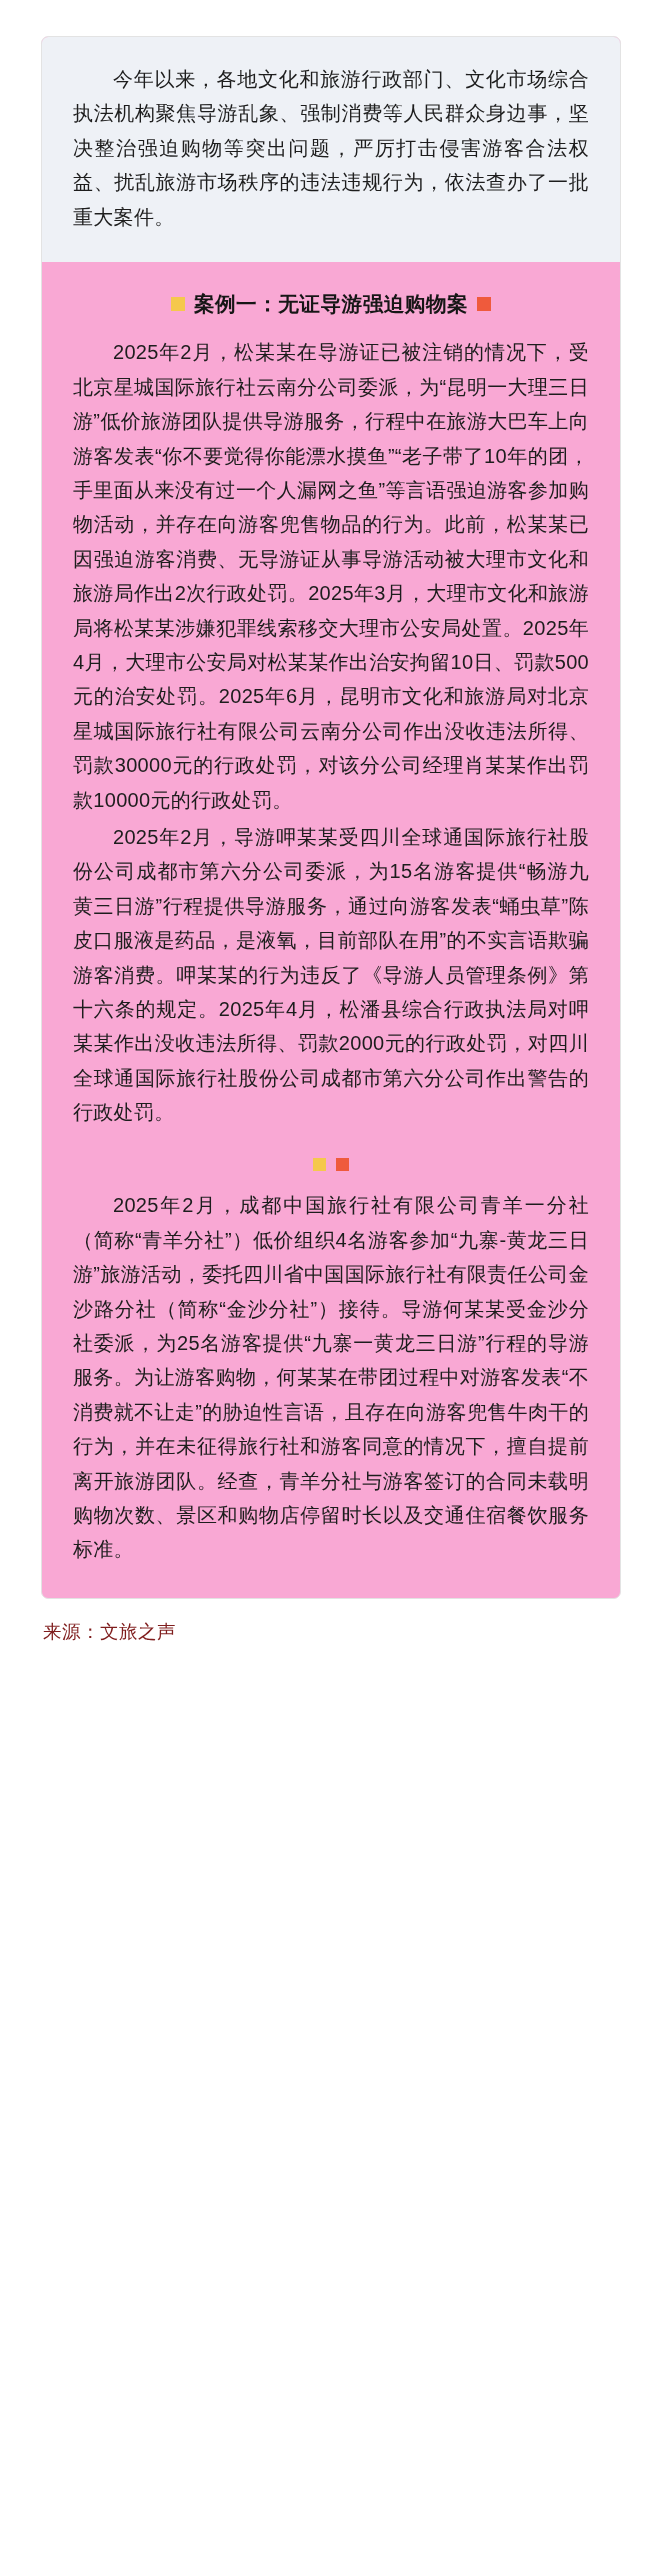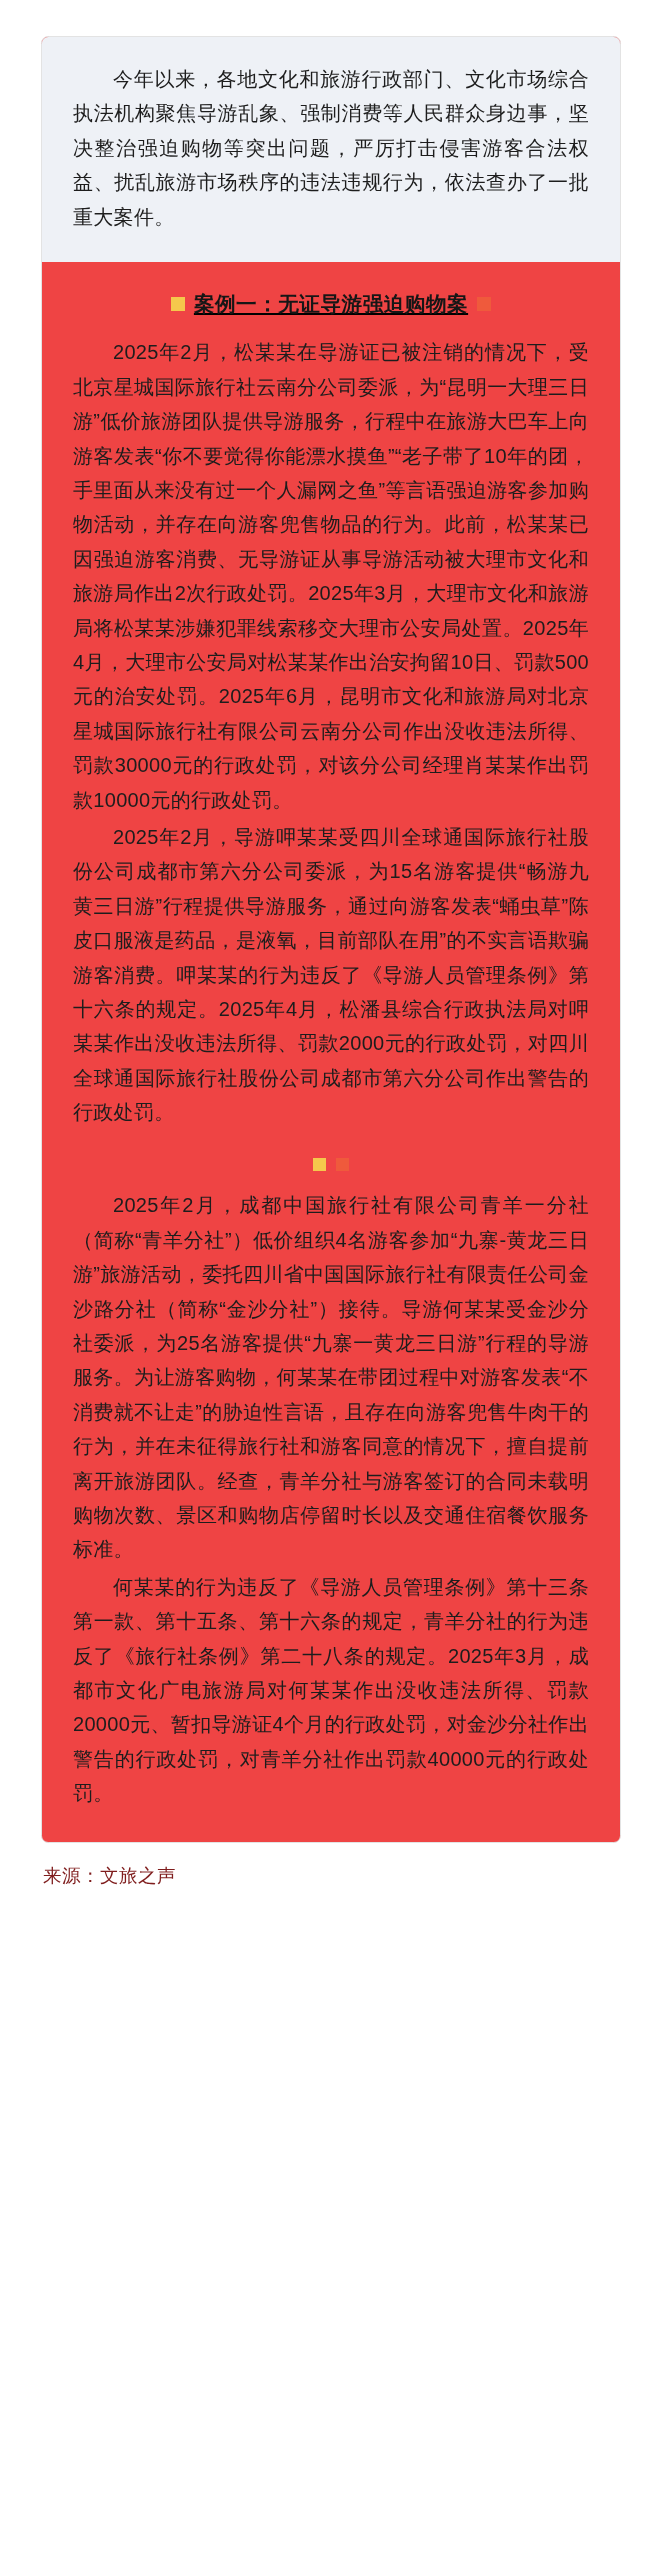--- a/index.html
+++ b/index.html
@@ -15,21 +15,21 @@
   .page {
     width: 662px;
     min-height: 2784px;
     background: #ffffff;
     box-sizing: border-box;
     padding: 36px 0 0 0;
     position: relative;
   }
   .card {
     margin: 0 41px;
-    background: #ef4444;
+    background: #f9a8d4;
     border: 1.5px solid #e3e3e3;
     border-radius: 7.2px;
     box-sizing: border-box;
     padding: 0 0 31px 0;
     overflow: hidden;
   }
   .intro-block {
     background: #eef1f6;
     padding: 25px 31px 28px 31px;
   }
@@ -55,21 +55,20 @@
     text-indent: 2em;
     margin-top: 3.1px;
   }
   .case-heading {
     display: flex;
     align-items: center;
     justify-content: center;
     gap: 9.3px;
     margin: 28px 0 17.5px 0;
     padding: 0 31px;
-    text-decoration: underline;
   }
   .case-heading .sq {
     width: 13.4px;
     height: 13.4px;
     flex: 0 0 auto;
     display: inline-block;
   }
   .sq.left {
     background: #f5c84c;
   }
@@ -116,21 +115,20 @@
     <div class="body-block">
       <p>2025年2月，导游呷某某受四川全球通国际旅行社股份公司成都市第六分公司委派，为15名游客提供“畅游九黄三日游”行程提供导游服务，通过向游客发表“蛹虫草”陈皮口服液是药品，是液氧，目前部队在用”的不实言语欺骗游客消费。呷某某的行为违反了《导游人员管理条例》第十六条的规定。2025年4月，松潘县综合行政执法局对呷某某作出没收违法所得、罚款2000元的行政处罚，对四川全球通国际旅行社股份公司成都市第六分公司作出警告的行政处罚。</p>
     </div>
 
     <div class="case-heading">
       <span class="sq left"></span>
       <span class="sq right"></span>
     </div>
     <div class="body-block">
       <p>2025年2月，成都中国旅行社有限公司青羊一分社（简称“青羊分社”）低价组织4名游客参加“九寨-黄龙三日游”旅游活动，委托四川省中国国际旅行社有限责任公司金沙路分社（简称“金沙分社”）接待。导游何某某受金沙分社委派，为25名游客提供“九寨一黄龙三日游”行程的导游服务。为让游客购物，何某某在带团过程中对游客发表“不消费就不让走”的胁迫性言语，且存在向游客兜售牛肉干的行为，并在未征得旅行社和游客同意的情况下，擅自提前离开旅游团队。经查，青羊分社与游客签订的合同未载明购物次数、景区和购物店停留时长以及交通住宿餐饮服务标准。</p>
-      <p>何某某的行为违反了《导游人员管理条例》第十三条第一款、第十五条、第十六条的规定，青羊分社的行为违反了《旅行社条例》第二十八条的规定。2025年3月，成都市文化广电旅游局对何某某作出没收违法所得、罚款20000元、暂扣导游证4个月的行政处罚，对金沙分社作出警告的行政处罚，对青羊分社作出罚款40000元的行政处罚。</p>
     </div>
 
   </div>
 
   <div class="source">来源：文旅之声</div>
   <div class="spacer-bottom"></div>
 
 </div>
 
 

